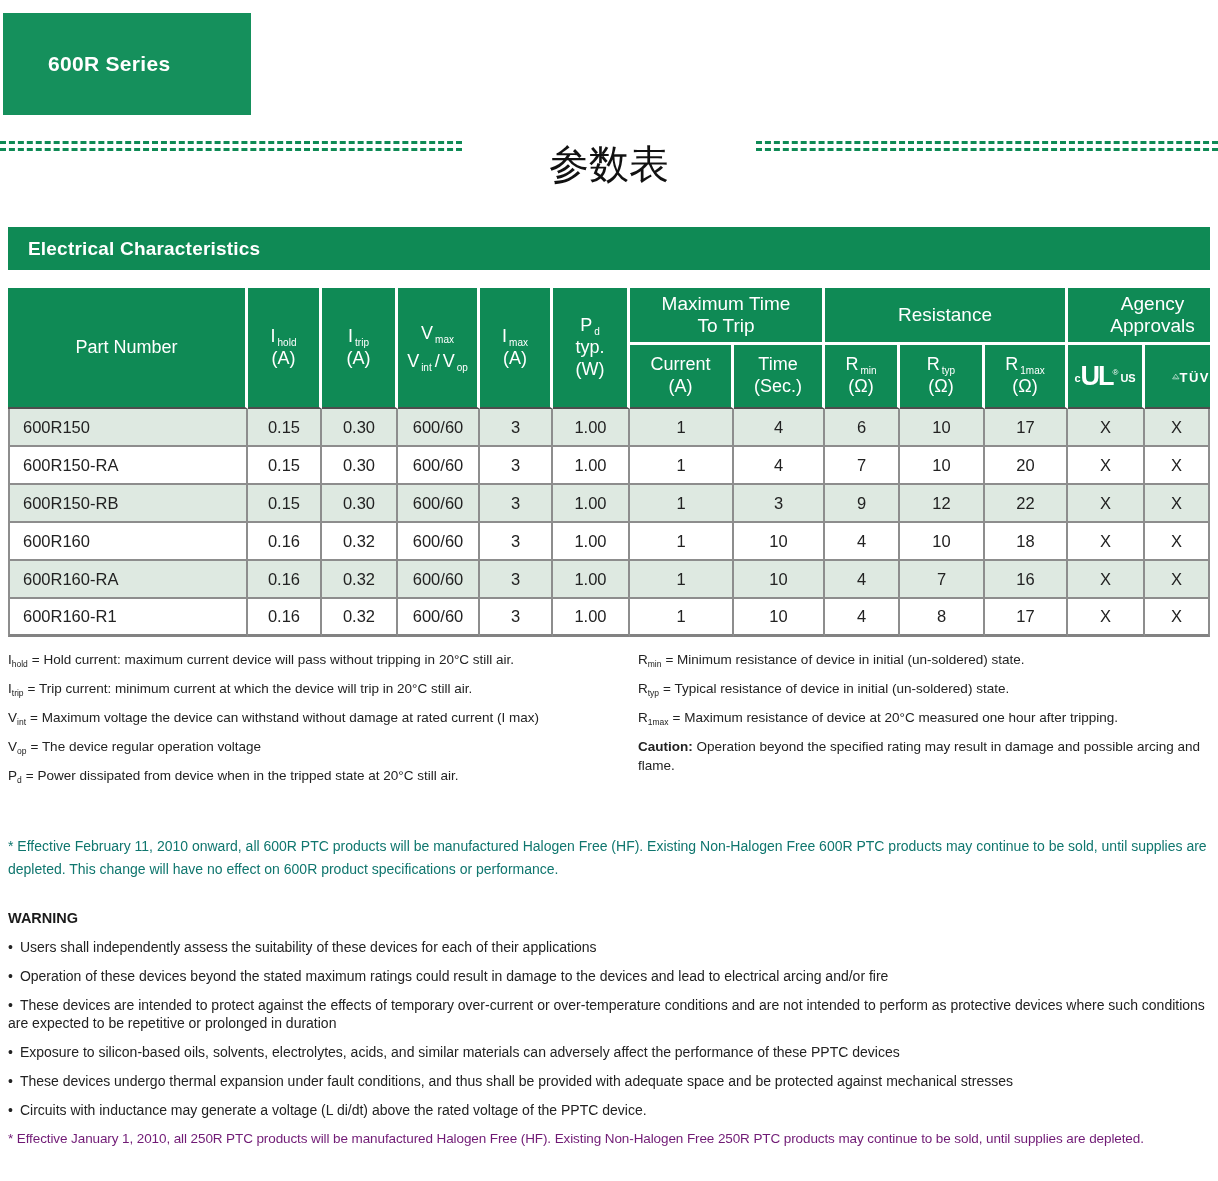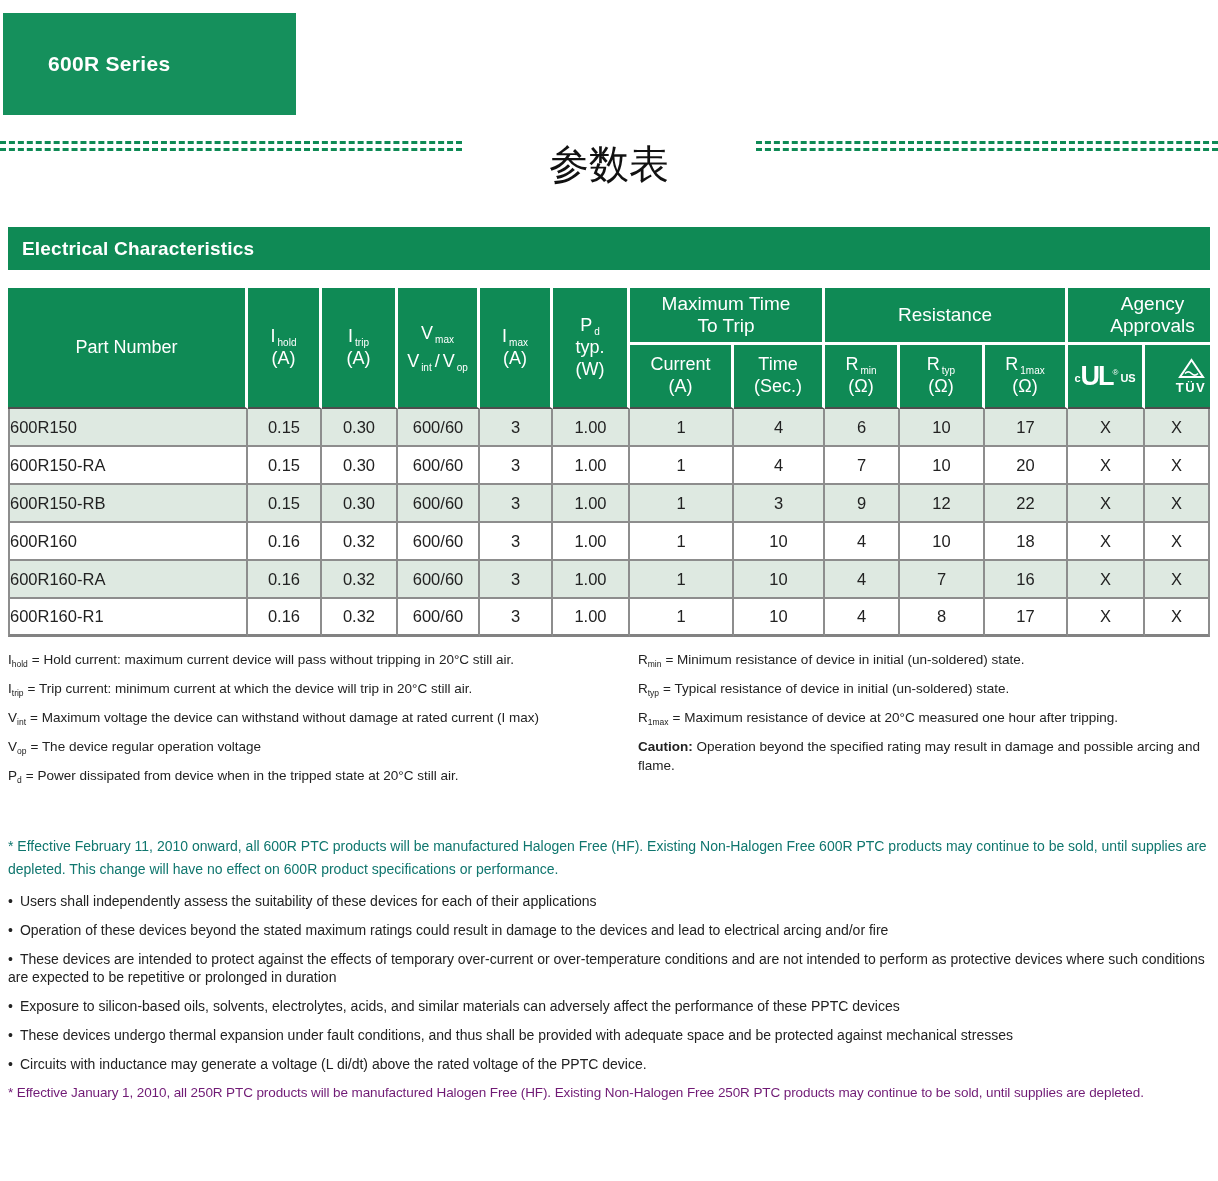--- a/index.html
+++ b/index.html
@@ -1,61 +1,61 @@
 <!DOCTYPE html>
 <html><head>
 <meta charset="utf-8">
 <style>
   * { margin:0; padding:0; box-sizing:border-box; }
   html,body { width:1218px; height:1181px; background:#fff; overflow:hidden;
     font-family:"Liberation Sans","DejaVu Sans",sans-serif; color:#1d1d1d; }
 
   
-  .banner { margin:13px 0 0 3px; width:293px; height:102px; background:#15905c;
+  .banner { margin:13px 0 0 3px; width:248px; height:102px; background:#15905c;
     display:flex; align-items:center; }
   .banner span { color:#fff; font-weight:bold; font-size:21px; padding-left:45px; letter-spacing:.3px; }
 
   
   .cn-row { display:flex; align-items:flex-start; margin-top:26px; height:52px;gap:41px; }
   .dash { flex:1; height:10px; border-top:3px dashed #0f8a55; border-bottom:3px dashed #0f8a55; }
   .cn-title { font-family:"DejaVu Serif","Liberation Serif",serif; font-size:40px; color:#111;
     padding:0 46px; line-height:1.15; }
 
   
   .sec-bar { margin:34px 8px 0 8px; height:43px; background:#0f8a55; display:flex; align-items:center; }
-  .sec-bar span { color:#fff; font-size:19px; font-weight:bold; padding-left:14px; letter-spacing:.2px; }
+  .sec-bar span { color:#fff; font-size:19px; font-weight:bold; padding-left:20px; letter-spacing:.2px; }
 
   
   table.spec { margin:18px 8px 0 8px; width:1202px; table-layout:fixed;
     border-collapse:separate; border-spacing:0; }
   th.gh { background:#0f8a55; color:#fff; font-weight:normal; text-align:center;
     vertical-align:middle; border-right:3px solid #fff; padding:2px 0; }
   th.gh.last { border-right:none;padding-left:27px; }
   th.gh-group { border-bottom:3px solid #fff; height:57px; font-size:19px; line-height:1.18; }
   thead tr.subrow th { height:64px; }
   th.hb { border-bottom:2px solid #4e4e4e; }
   .hbase { font-size:18px; } 
   .hsub  { font-size:10px; vertical-align:-4px; padding-left:2px; }
   .hsep  { padding:0 3px; }
   .hunit { font-size:18px; line-height:1.22; }
   .part-h { font-size:18px; }
 
   tbody td { height:38px; text-align:center; font-size:16.5px; color:#222; background:#fff;
     border-right:2px solid #8d8d8d; border-bottom:2px solid #8d8d8d; }
-  tbody td:first-child { border-left:2px solid #8d8d8d; text-align:left; }
+  tbody td:first-child { border-left:2px solid #8d8d8d; text-align:left; padding-left:13px; }
   tbody tr.shaded td { background:#dee9e1; }
   tbody tr:last-child td { border-bottom:3px solid #828282; }
 
   
   .ul-mark { display:flex; align-items:center; justify-content:center; }
   .ul-c  { font-size:11px; font-weight:bold; align-self:flex-end; margin-bottom:8px; }
   .ul-main { font-size:27px; font-weight:bold; letter-spacing:-2px; }
   .ul-reg { font-size:8px; align-self:flex-start; margin-top:7px; }
   .ul-us { font-size:11px; font-weight:bold; align-self:flex-end; margin-bottom:8px; margin-left:2px; }
-  .tuv-mark { display:flex; flex-direction:column; align-items:center; line-height:1; }
+  .tuv-mark { display:flex; flex-direction:row; align-items:center; line-height:1; }
   .tuv-label { font-size:13px; font-weight:bold; letter-spacing:1.5px; margin-top:2px; }
 
   
   .footnotes { display:flex; margin:14px 8px 0 8px; }
   .fn-left  { width:618px; }
   .fn-right { flex:1; padding-left:12px; }
   .fn { margin-bottom:9px; font-size:13.5px; line-height:1.4; color:#222; }
   .fbase { font-size:13.5px; }
   .fsub  { font-size:8.5px; vertical-align:-3px; }
   .fnsym { margin-right:4px; }
@@ -282,20 +282,21 @@
     <div class="fn-right">
       <p class="fn"><span class="fnsym"><span class="fbase">R</span><span class="fsub">min</span></span><span>= Minimum resistance of device in initial (un-soldered) state.</span></p>
       <p class="fn"><span class="fnsym"><span class="fbase">R</span><span class="fsub">typ</span></span><span>= Typical resistance of device in initial (un-soldered) state.</span></p>
       <p class="fn"><span class="fnsym"><span class="fbase">R</span><span class="fsub">1max</span></span><span>= Maximum resistance of device at 20°C measured one hour after tripping.</span></p>
       <p class="fn"><strong>Caution:</strong> <span>Operation beyond the specified rating may result in damage and possible arcing and flame.</span></p>
     </div>
   </div>
 
   <p class="note">* Effective February 11, 2010 onward, all 600R PTC products will be manufactured Halogen Free (HF). Existing Non-Halogen Free 600R PTC products may continue to be sold, until supplies are depleted. This change will have no effect on 600R product specifications or performance.</p>
 
+  <p class="warn-title">WARNING</p>
 
   <div class="bullets">
     <p class="bullet"><span class="bdot">•</span><span>Users shall independently assess the suitability of these devices for each of their applications</span></p>
     <p class="bullet"><span class="bdot">•</span><span>Operation of these devices beyond the stated maximum ratings could result in damage to the devices and lead to electrical arcing and/or fire</span></p>
     <p class="bullet"><span class="bdot">•</span><span>These devices are intended to protect against the effects of temporary over-current or over-temperature conditions and are not intended to perform as protective devices where such conditions are expected to be repetitive or prolonged in duration</span></p>
     <p class="bullet"><span class="bdot">•</span><span>Exposure to silicon-based oils, solvents, electrolytes, acids, and similar materials can adversely affect the performance of these PPTC devices</span></p>
     <p class="bullet"><span class="bdot">•</span><span>These devices undergo thermal expansion under fault conditions, and thus shall be provided with adequate space and be protected against mechanical stresses</span></p>
     <p class="bullet"><span class="bdot">•</span><span>Circuits with inductance may generate a voltage (L di/dt) above the rated voltage of the PPTC device.</span></p>
   </div>
 

